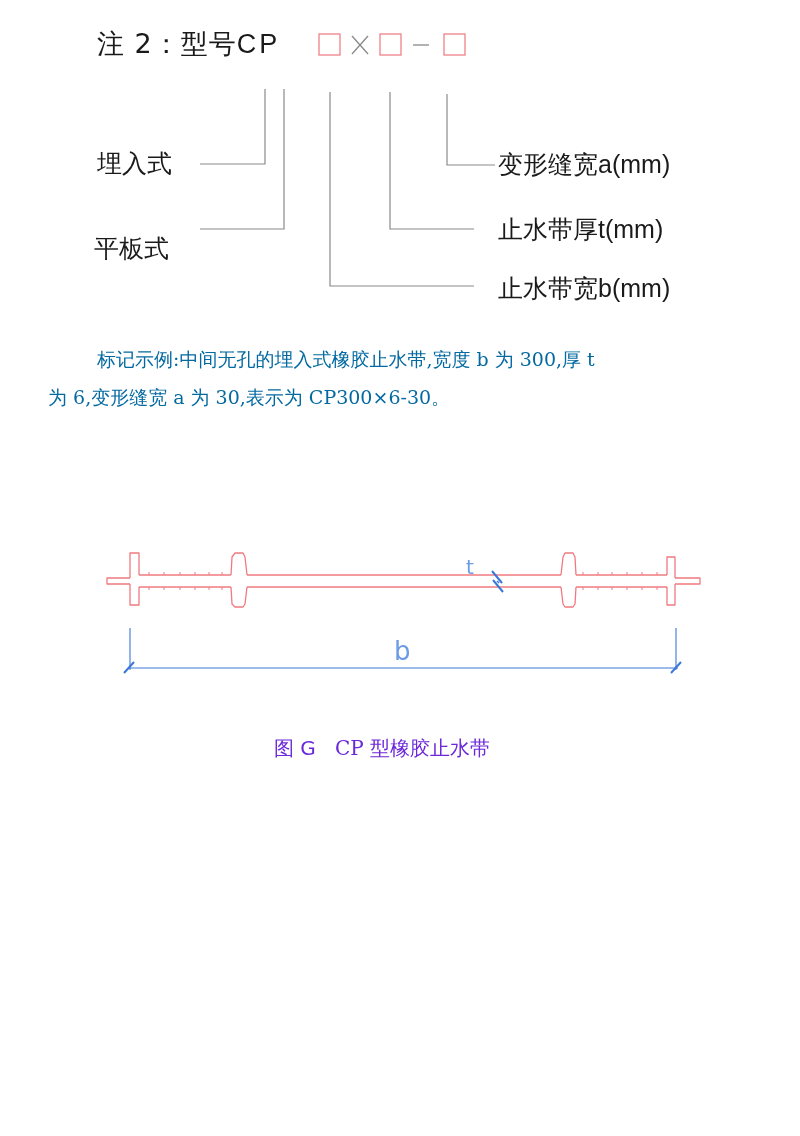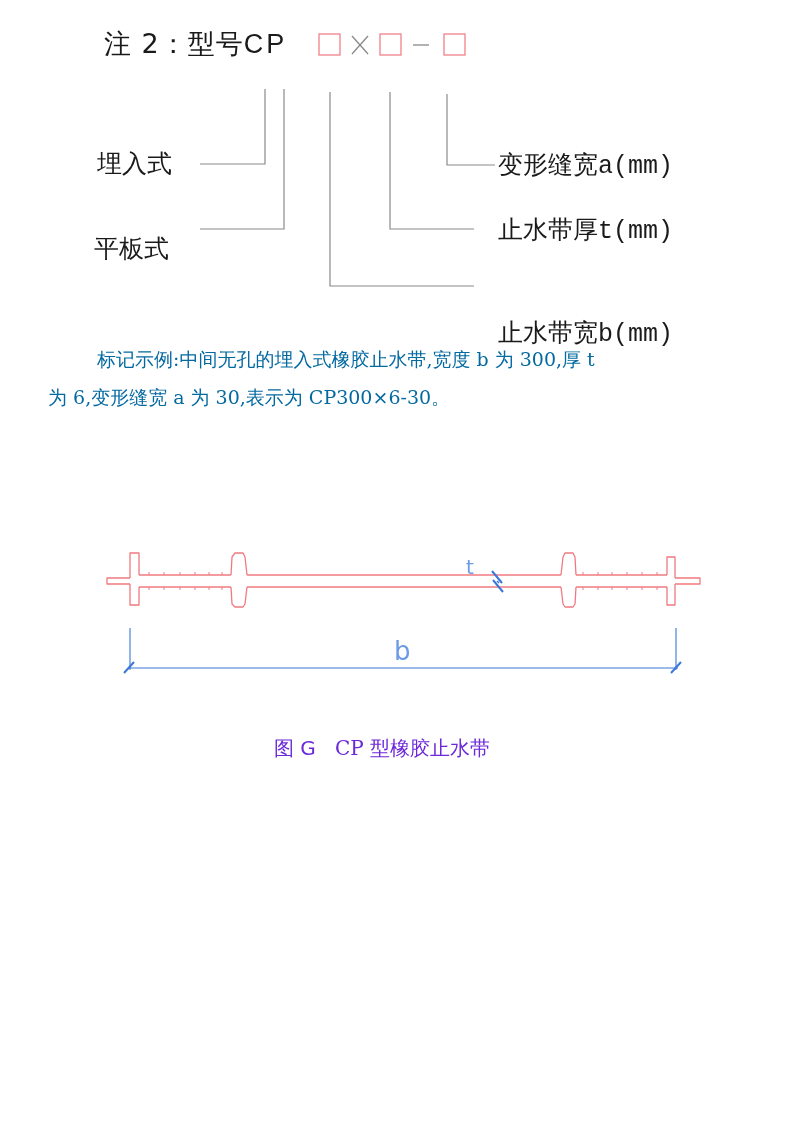--- a/index.html
+++ b/index.html
@@ -1,22 +1,22 @@
 <!DOCTYPE html>
 <html><head>
 <meta charset="utf-8">
 <style>
   html, body { margin: 0; padding: 0; background: #ffffff; }
   body { width: 800px; height: 1136px; position: relative; overflow: hidden;
          font-family: "DejaVu Sans", "Liberation Sans", sans-serif; color: #1a1a1a; }
   .abs { position: absolute; white-space: nowrap; }
-  .note-title { left: 97px; top: 26px; font-size: 27px; letter-spacing: 1px; margin-left: 7px; }
+  .note-title { left: 97px; top: 26px; font-size: 27px; letter-spacing: 1px; }
   .note-title .cp { font-family: "Liberation Sans", sans-serif; font-size: 27px; letter-spacing: 3px; }
   .label { font-size: 25px; color: #1a1a1a; text-align: right; }
-  .label .latin { font-family: Liberation Mono, monospace; }
+  .label .latin { font-family: Liberation Sans, sans-serif; }
   .para { font-family: "DejaVu Serif", "Liberation Serif", serif; font-size: 19px; color: #0369a1; }
   .caption { font-family: "DejaVu Serif", "Liberation Serif", serif; font-size: 20px; color: #6d28d9; }
   .caption .zh { font-family: "DejaVu Sans", sans-serif; }
   .page-num { left: 76px; top: 1152px; font-family: "DejaVu Serif", "Liberation Serif", serif; font-size: 14px; }
   svg.layer { position: absolute; left: 0; top: 0; }
 </style>
 </head>
 <body>
 
 <div class="abs note-title">
@@ -117,21 +117,21 @@
 
 <div class="abs label" style="left:97px; top:147px;">埋入式</div>
 <div class="abs label" style="left:94px; top:212px;margin-top:20px;">平板式</div>
 
 <div class="abs label" style="left:498px; top:148px;">
   <span>变形缝宽</span><span class="latin">a(mm)</span>
 </div>
 <div class="abs label" style="left:498px; top:213px;">
   <span>止水带厚</span><span class="latin">t(mm)</span>
 </div>
-<div class="abs label" style="left:498px; top:272px;margin-top:44px;">
+<div class="abs label" style="left:498px; top:272px;">
   <span>止水带宽</span><span class="latin">b(mm)</span>
 </div>
 
 <div class="abs para" style="left:97px; top:347px;">标记示例:中间无孔的埋入式橡胶止水带,宽度 b 为 300,厚 t</div>
 <div class="abs para" style="left:48px; top:385px;text-align:right;">为 6,变形缝宽 a 为 30,表示为 CP300×6-30。</div>
 
 <div class="abs caption" style="left:274px; top:735px;">
   <span class="zh">图 G</span>&nbsp;&nbsp;&nbsp;<span>CP</span>&nbsp;<span class="zh">型橡胶止水带</span>
 </div>
 

